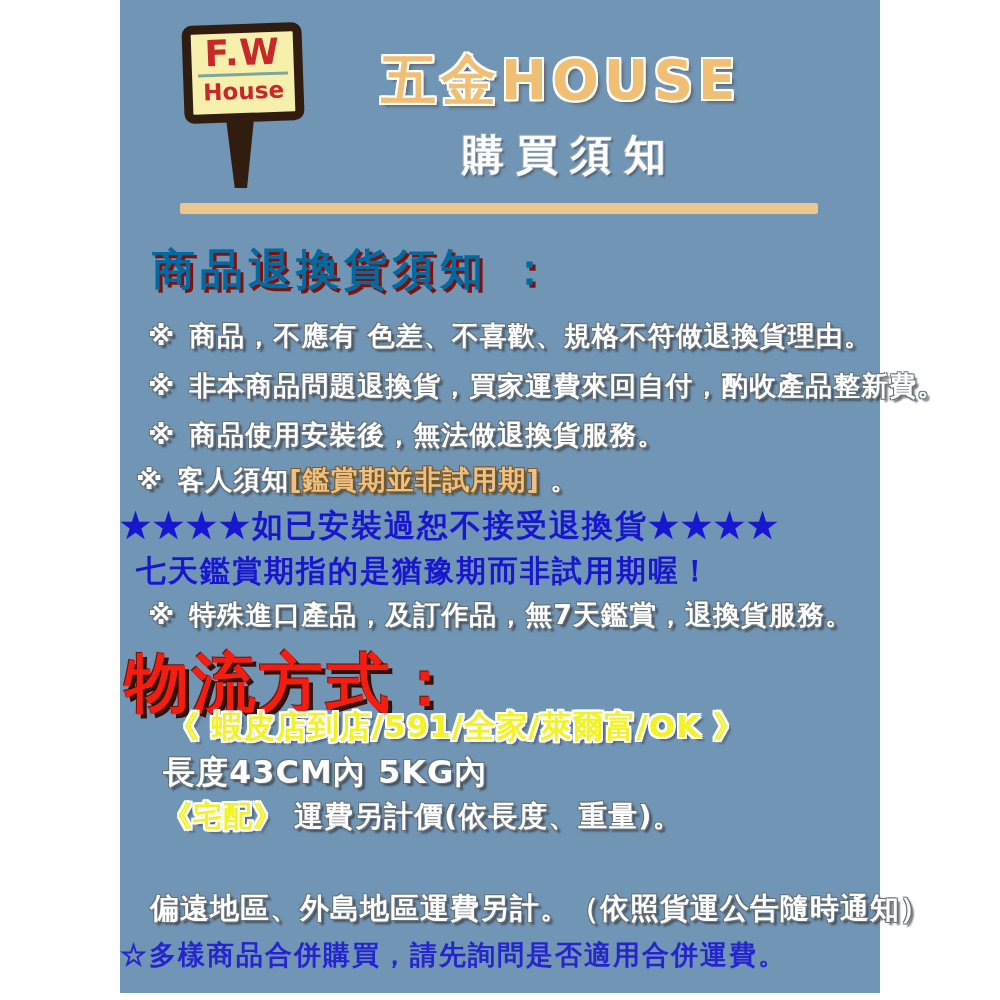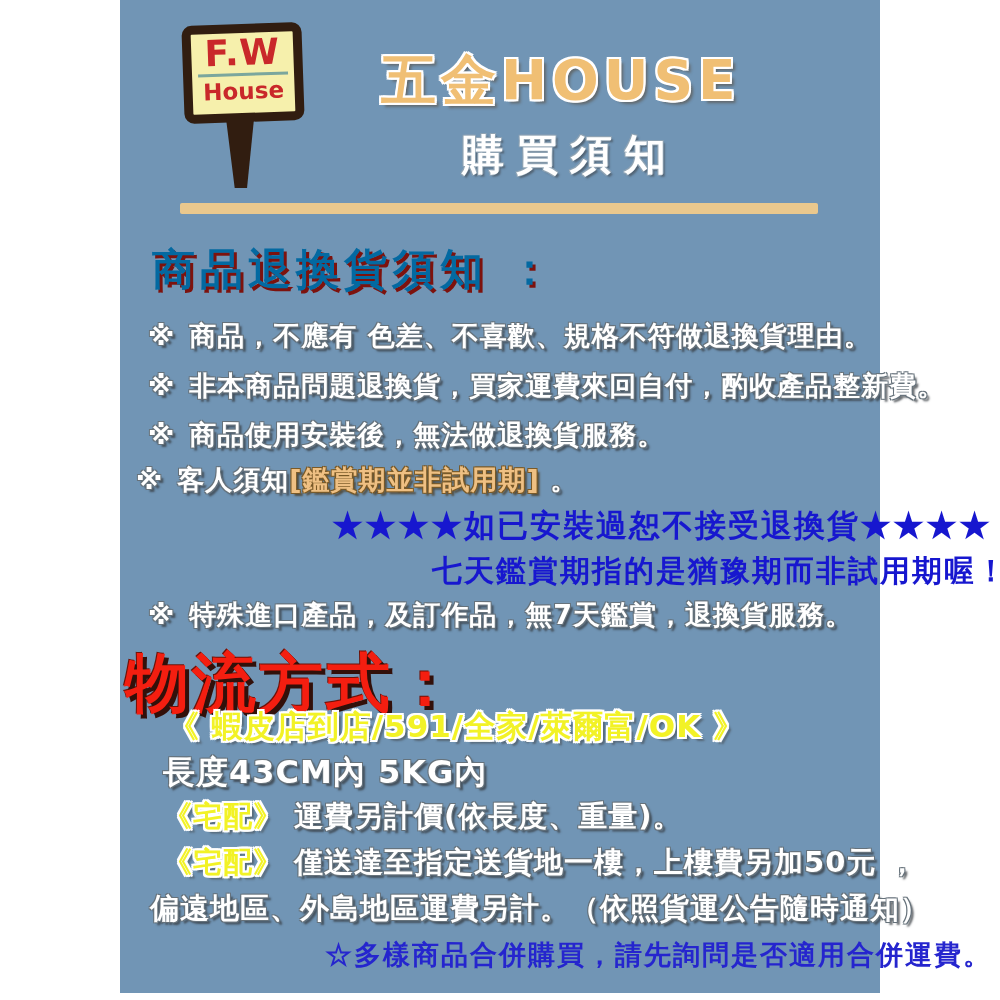--- a/index.html
+++ b/index.html
@@ -61,21 +61,21 @@
     text-shadow:-1px -1px 0 #7a5a28,1px -1px 0 #7a5a28,-1px 1px 0 #7a5a28,1px 1px 0 #7a5a28,3px 3px 2px rgba(70,50,20,.7);
   }
   .ytext{
     color:#F2F226;
     text-shadow:-2px 0 #fff,2px 0 #fff,0 -2px #fff,0 2px #fff,2px 2px #fff,-2px -2px #fff,2px -2px #fff,-2px 2px #fff,4px 4px 2px rgba(60,60,60,.5);
   }
   .blue-serif{
     color:#1717CF;font-family:"DejaVu Serif","Liberation Serif",serif;
     font-weight:bold;letter-spacing:2px;
   }
-  .center-line{left:120px;width:872px;text-align:right;}
+  .center-line{left:120px;width:872px;text-align:left;}
 </style>
 </head>
 <body>
 
 <div class="canvas">
   <div class="panel">
 
     <div>
       <div class="sign-board">
         <div class="sign-line1">F.W</div>
@@ -120,20 +120,17 @@
   <div class="abs h-red2">物流方式：</div>
 
   <div class="abs ytext" style="left:168px;top:706px;font-size:31px;font-weight:bold;letter-spacing:1px;">《 蝦皮店到店/591/全家/萊爾富/OK 》</div>
 
   <div class="abs wtext" style="left:163px;top:751px;font-size:32px;">長度43CM內 5KG內</div>
 
   <div class="abs wtext" style="left:163px;top:797px;font-size:29px;">
     <span class="ytext">《宅配》</span><span> 運費另計價(依長度、重量)。</span>
   </div>
 
-  <div class="abs wtext" style="left:163px;top:843px;font-size:29px;">
-    <span class="ytext">《宅配》</span><span> 僅送達至指定送貨地一樓，上樓費另加50元 ，</span>
-  </div>
 
   <div class="abs wtext" style="left:150px;top:889px;font-size:29px;">偏遠地區、外島地區運費另計。（依照貨運公告隨時通知）</div>
 
   <div class="abs blue-serif center-line" style="top:937px;font-size:27px;color:#2525CE;">☆多樣商品合併購買，請先詢問是否適用合併運費。</div>
 </div>
 
 </body></html>

